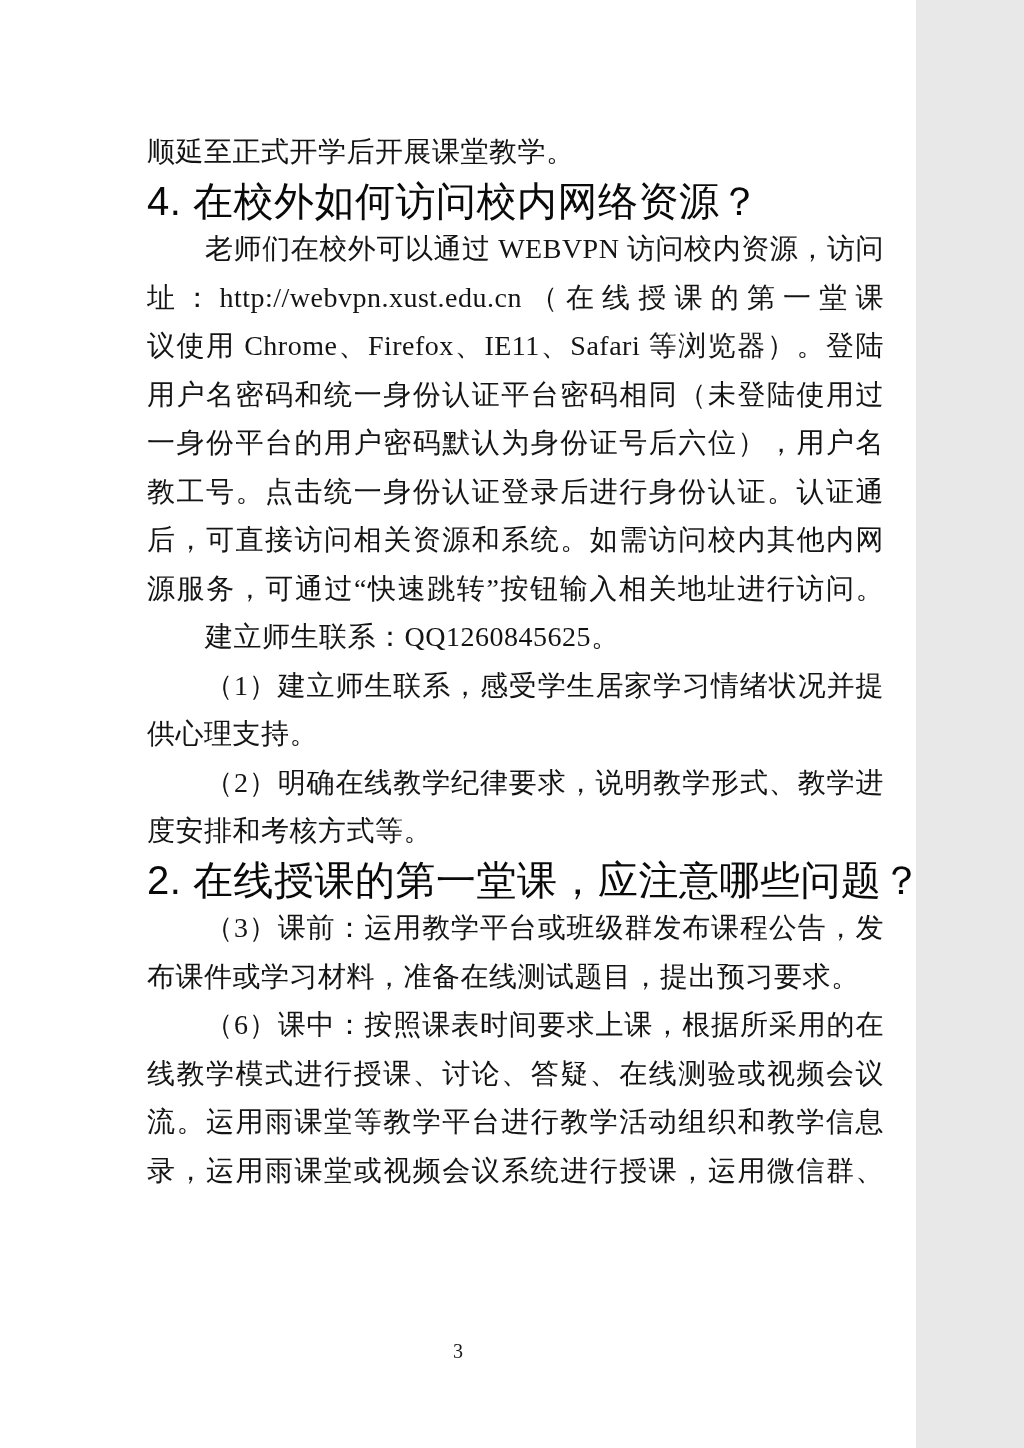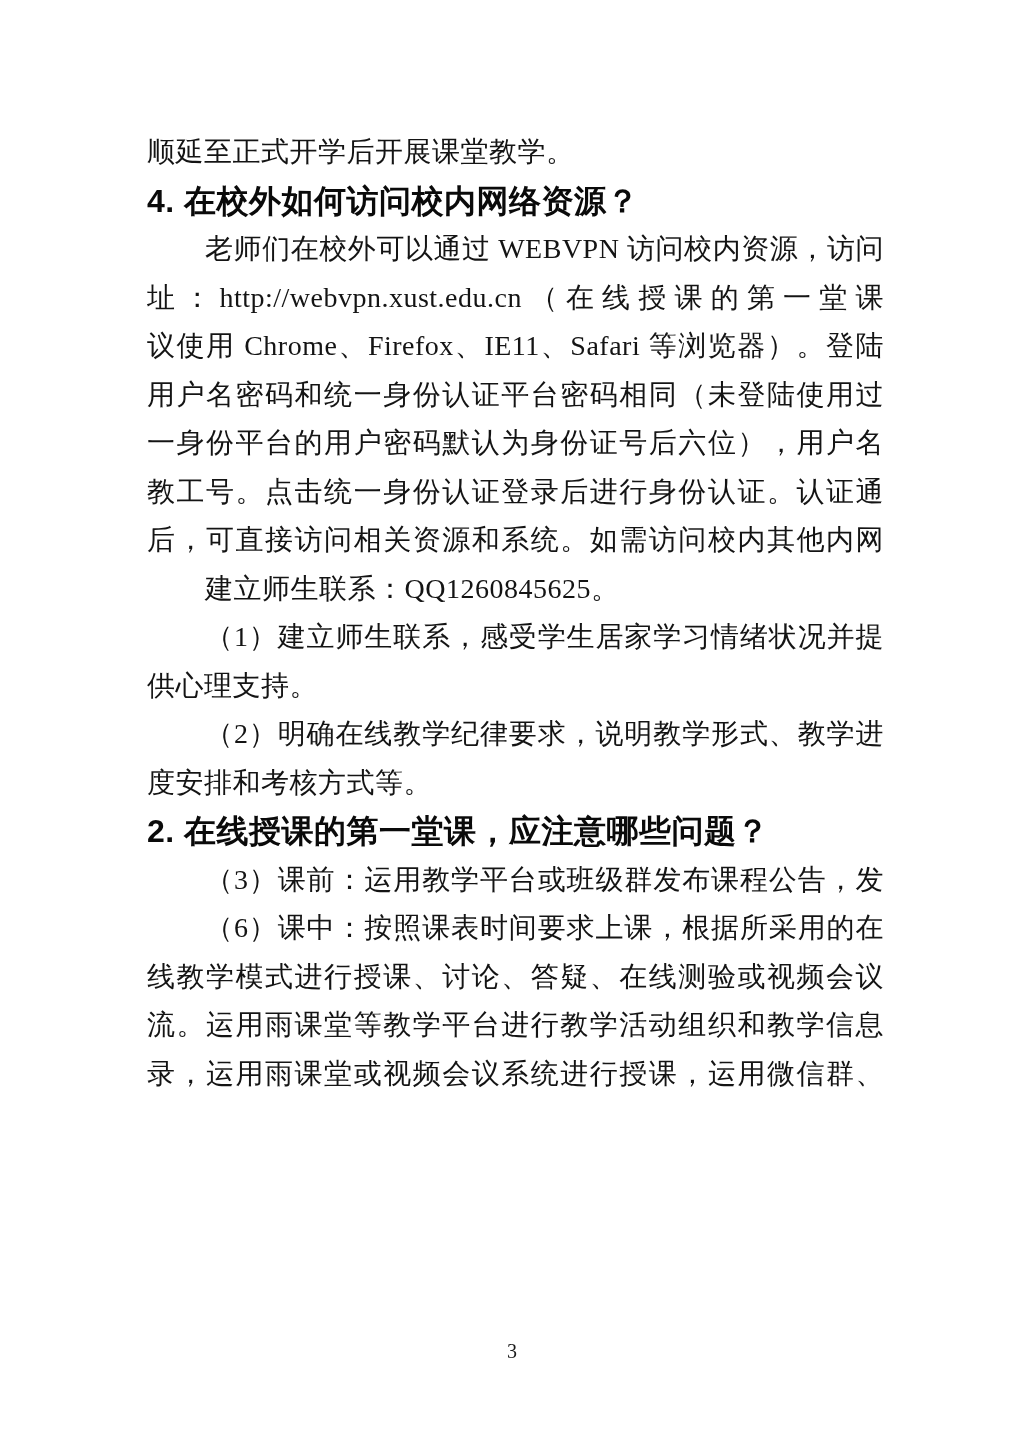--- a/index.html
+++ b/index.html
@@ -2,21 +2,21 @@
 <html><head>
 <meta charset="utf-8">
 <style>
   html, body {
     margin: 0;
     padding: 0;
     background: #e8e8e8;
   }
   .page {
     position: relative;
-    width: 1024px;
+    width: 916px;
     height: 1448px;
     background: #ffffff;
     color: #141414;
     font-family: "Liberation Serif", serif;
     overflow: hidden;
   }
   .content {
     position: absolute;
     left: 147px;
     top: 128px;
@@ -33,22 +33,22 @@
     white-space: normal;
     text-align: justify;
     text-align-last: justify;
     overflow: hidden;
   }
   .line.ind {
     padding-left: 58px;
   }
   .line.h {
     font-family: "Liberation Sans", sans-serif;
-    font-weight: 700;
-    font-size: 32px;
+    font-weight: 400;
+    font-size: 40px;
     letter-spacing: 0.5px;
     color: #0a0a0a;
   }
   .pagenum {
     position: absolute;
     top: 1340px;
     left: 0;
     width: 100%;
     text-align: center;
     font-size: 20px;
@@ -63,26 +63,28 @@
   <div class="content">
     <div class="line">顺延至正式开学后开展课堂教学。</div>
     <div class="line h">4. 在校外如何访问校内网络资源？</div>
     <div class="line j ind">老师们在校外可以通过 WEBVPN 访问校内资源，访问地</div>
     <div class="line j">址：http://webvpn.xust.edu.cn（在线授课的第一堂课</div>
     <div class="line j">议使用 Chrome、Firefox、IE11、Safari 等浏览器）。登陆</div>
     <div class="line j">用户名密码和统一身份认证平台密码相同（未登陆使用过统</div>
     <div class="line j">一身份平台的用户密码默认为身份证号后六位），用户名为</div>
     <div class="line j">教工号。点击统一身份认证登录后进行身份认证。认证通过</div>
     <div class="line j">后，可直接访问相关资源和系统。如需访问校内其他内网资</div>
+    <div class="line j">源服务，可通过“快速跳转”按钮输入相关地址进行访问。</div>
     <div class="line ind">建立师生联系：QQ1260845625。</div>
     <div class="line j ind">（1）建立师生联系，感受学生居家学习情绪状况并提</div>
     <div class="line">供心理支持。</div>
     <div class="line j ind">（2）明确在线教学纪律要求，说明教学形式、教学进</div>
     <div class="line">度安排和考核方式等。</div>
     <div class="line h">2. 在线授课的第一堂课，应注意哪些问题？</div>
     <div class="line j ind">（3）课前：运用教学平台或班级群发布课程公告，发</div>
+    <div class="line">布课件或学习材料，准备在线测试题目，提出预习要求。</div>
     <div class="line j ind">（6）课中：按照课表时间要求上课，根据所采用的在</div>
     <div class="line j">线教学模式进行授课、讨论、答疑、在线测验或视频会议交</div>
     <div class="line j">流。运用雨课堂等教学平台进行教学活动组织和教学信息记</div>
     <div class="line j">录，运用雨课堂或视频会议系统进行授课，运用微信群、QQ</div>
   </div>
   <div class="pagenum">3</div>
 </div>
 
 </body></html>

